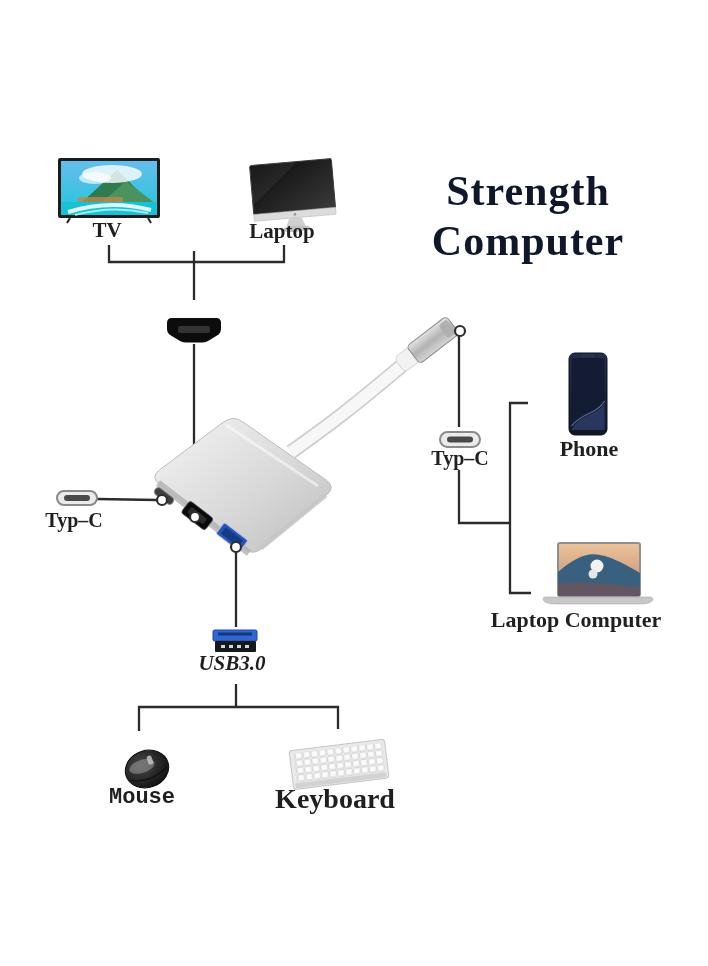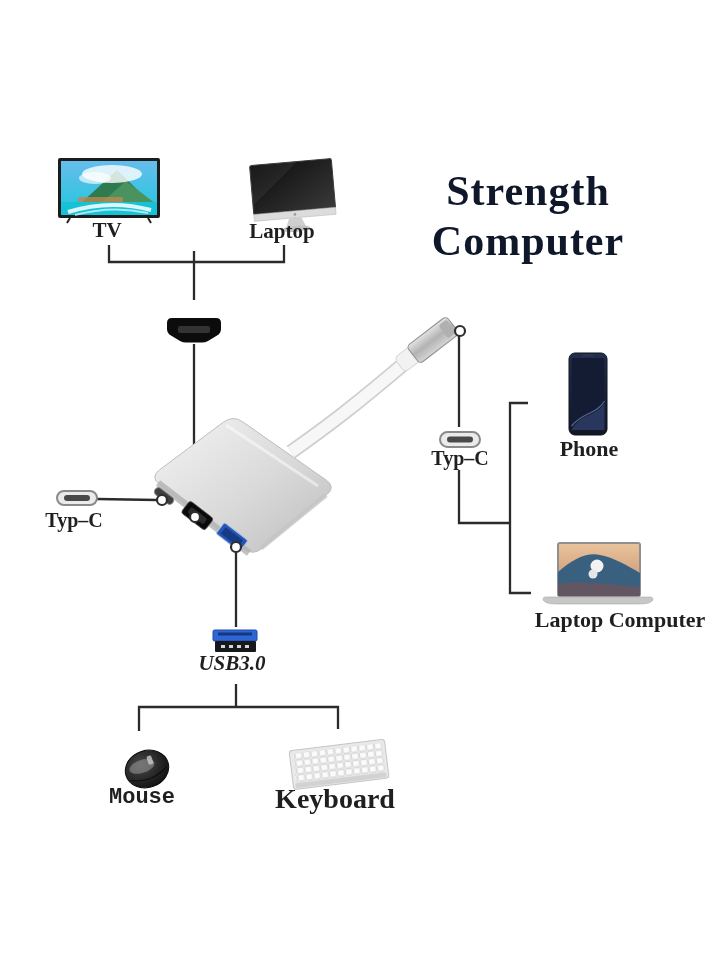--- a/index.html
+++ b/index.html
@@ -191,17 +191,17 @@
   <div class="title">
     <div>Strength</div>
     <div>Computer</div>
   </div>
 
   <div class="lbl" style="left:107px;top:219px;">TV</div>
   <div class="lbl" style="left:282px;top:220px;">Laptop</div>
   <div class="lbl" style="left:74px;top:509px;font-size:20px;">Typ–C</div>
   <div class="lbl" style="left:460px;top:447px;font-size:20px;">Typ–C</div>
   <div class="lbl" style="left:589px;top:438px;font-size:22px;">Phone</div>
-  <div class="lbl" style="left:576px;top:609px;font-size:22px;margin-left:44px;">Laptop Computer</div>
+  <div class="lbl" style="left:576px;top:609px;font-size:22px;">Laptop Computer</div>
   <div class="lbl" style="left:232px;top:652px;font-style:italic;">USB3.0</div>
   <div class="lbl" style="left:142px;top:787px;font-size:22px;font-family:Liberation Mono, monospace;">Mouse</div>
   <div class="lbl" style="left:335px;top:788px;font-size:28px;">Keyboard</div>
 </div>
 
 </body></html>

